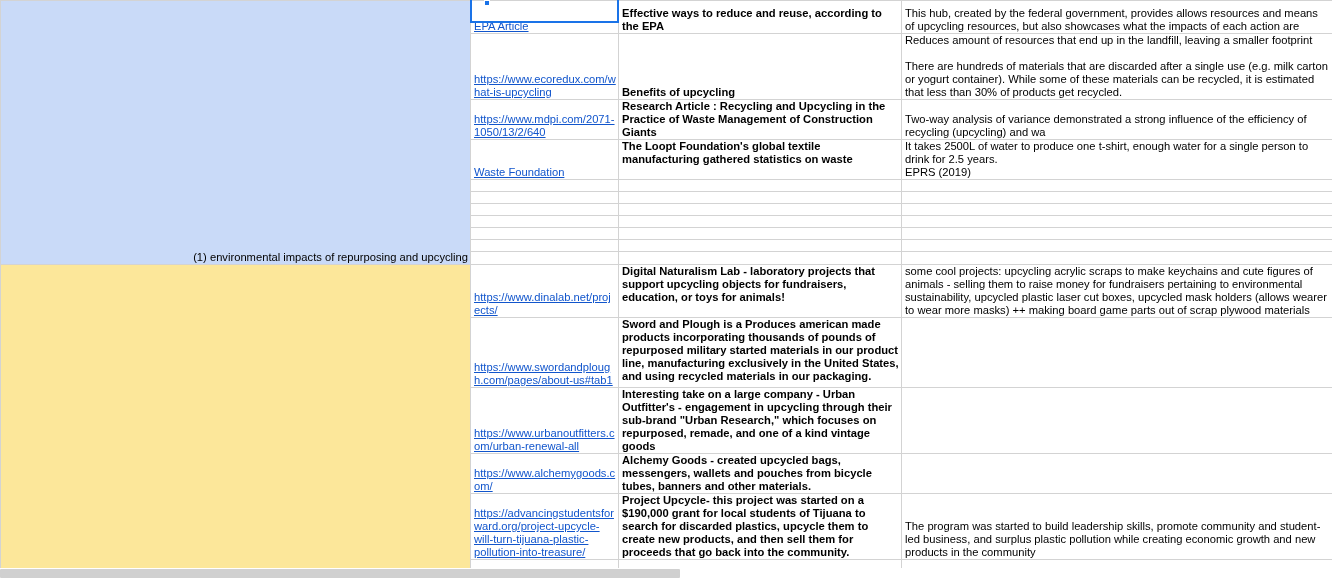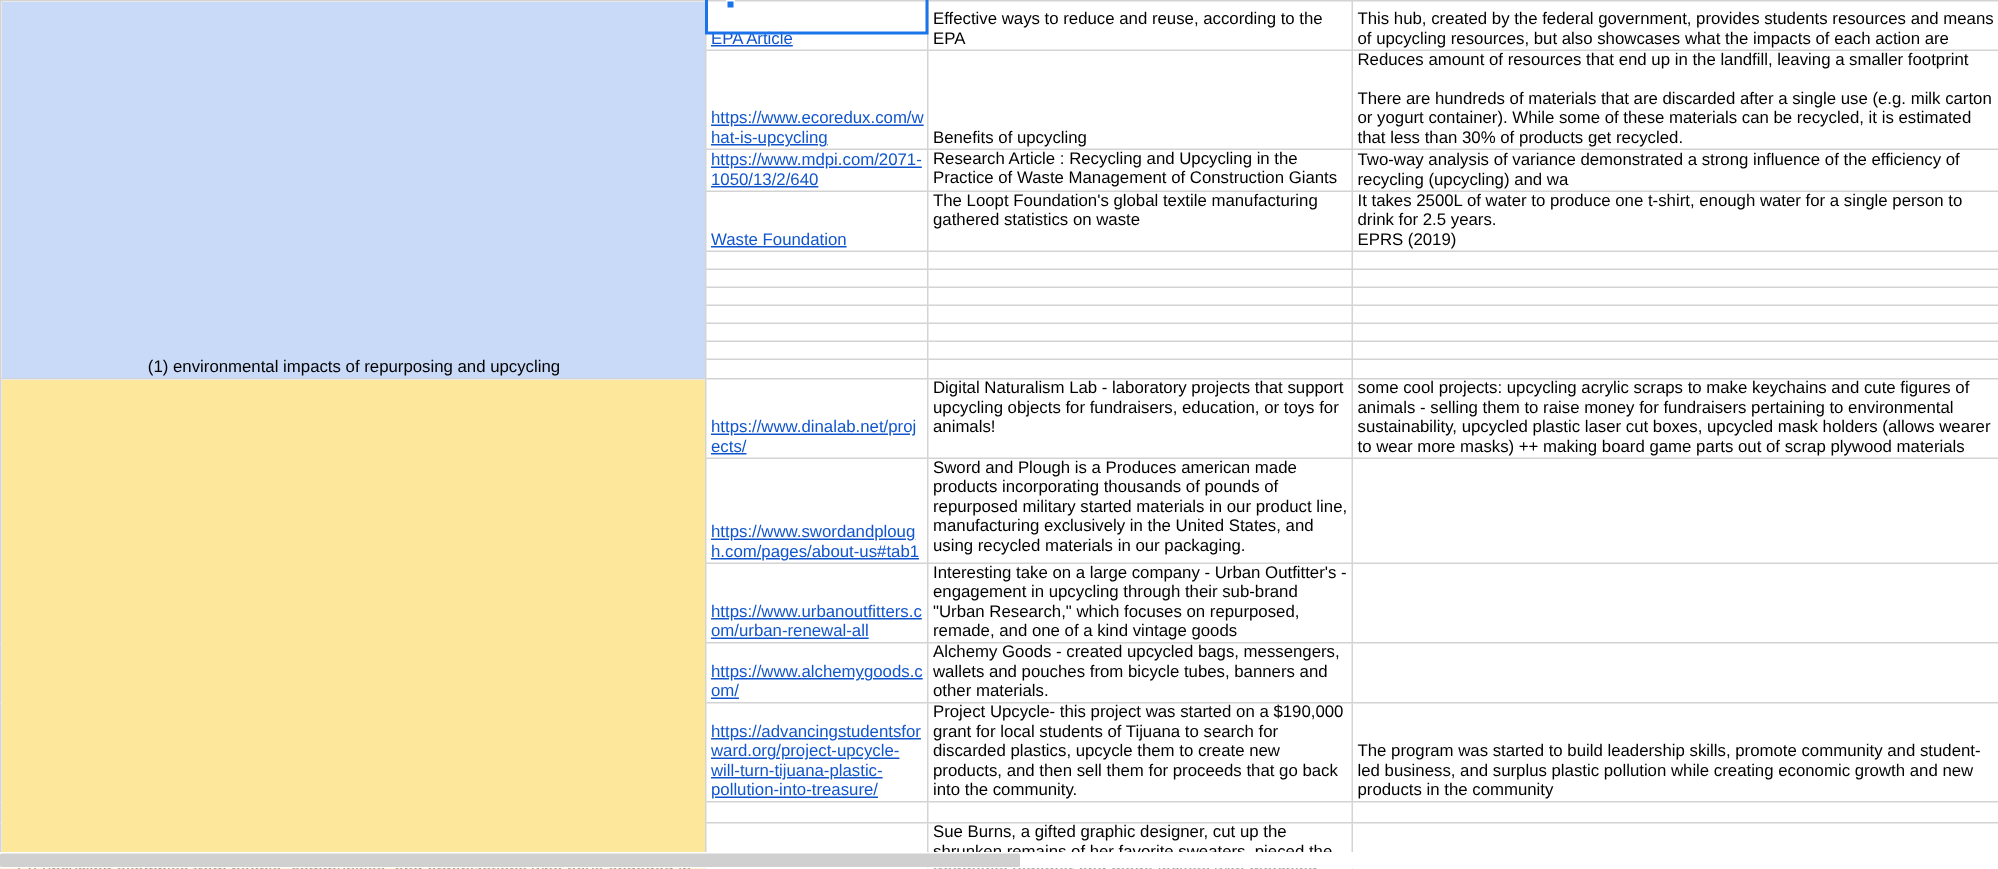--- a/index.html
+++ b/index.html
@@ -33,40 +33,40 @@
     word-break: break-word;
   }
   
   col.c-topic  { width: 470px; }
   col.c-link   { width: 148px; }
   col.c-desc   { width: 283px; }
   col.c-notes  { width: 431px; }
 
   td.topic {
     vertical-align: middle;
-    text-align: center;
+    text-align: right;
     font-size: 11.2px;
     color: #000000;
     border-right: 1px solid #d3d3d3;
   }
   td.topic.blue   { background: #c9daf8; }
   td.topic.yellow { background: #fce79a; }
 
   td.link {
     vertical-align: bottom;
     color: #1155cc;
     word-break: break-all;
     line-height: 13.2px;
   }
   td.link a {
     color: #1155cc;
     text-decoration: underline;
     cursor: pointer;
   }
-  td.desc  { vertical-align: bottom; }
+  td.desc  { vertical-align: bottom; font-weight: bold; }
   td.notes { vertical-align: top; white-space: nowrap; overflow: hidden; }
   td.notes.wrapped { white-space: normal; }
   td.desc.top { vertical-align: top; }
 
   
   #sel-marker {
     position: absolute;
     left: 470px;
     top: -6px;
     width: 149px;
@@ -124,21 +124,21 @@
         <col class="c-notes">
     </colgroup>
     <tbody>
 
       <tr>
         <td class="topic blue" rowspan="11">(1) environmental impacts of repurposing and upcycling</td>
         <td class="link" style="height:33px">
           <a>EPA Article</a>
         </td>
         <td class="desc" style="height:33px">Effective ways to reduce and reuse, according to the EPA</td>
-        <td class="notes wrapped" style="height:33px">This hub, created by the federal government, provides students resources and means of upcycling resources, but also showcases what the impacts of each action are</td>
+        <td class="notes wrapped" style="height:33px">This hub, created by the federal government, provides allows resources and means of upcycling resources, but also showcases what the impacts of each action are</td>
       </tr>
 
       <tr>
         <td class="link" style="height:45px">
           <a>https://www.ecoredux.com/what-is-upcycling</a>
         </td>
         <td class="desc" style="height:45px">Benefits of upcycling</td>
         <td class="notes wrapped" style="height:45px;white-space:pre-wrap;vertical-align:top">Reduces amount of resources that end up in the landfill, leaving a smaller footprint
 
 There are hundreds of materials that are discarded after a single use (e.g. milk carton or yogurt container). While some of these materials can be recycled, it is estimated that less than 30% of products get recycled.</td>

